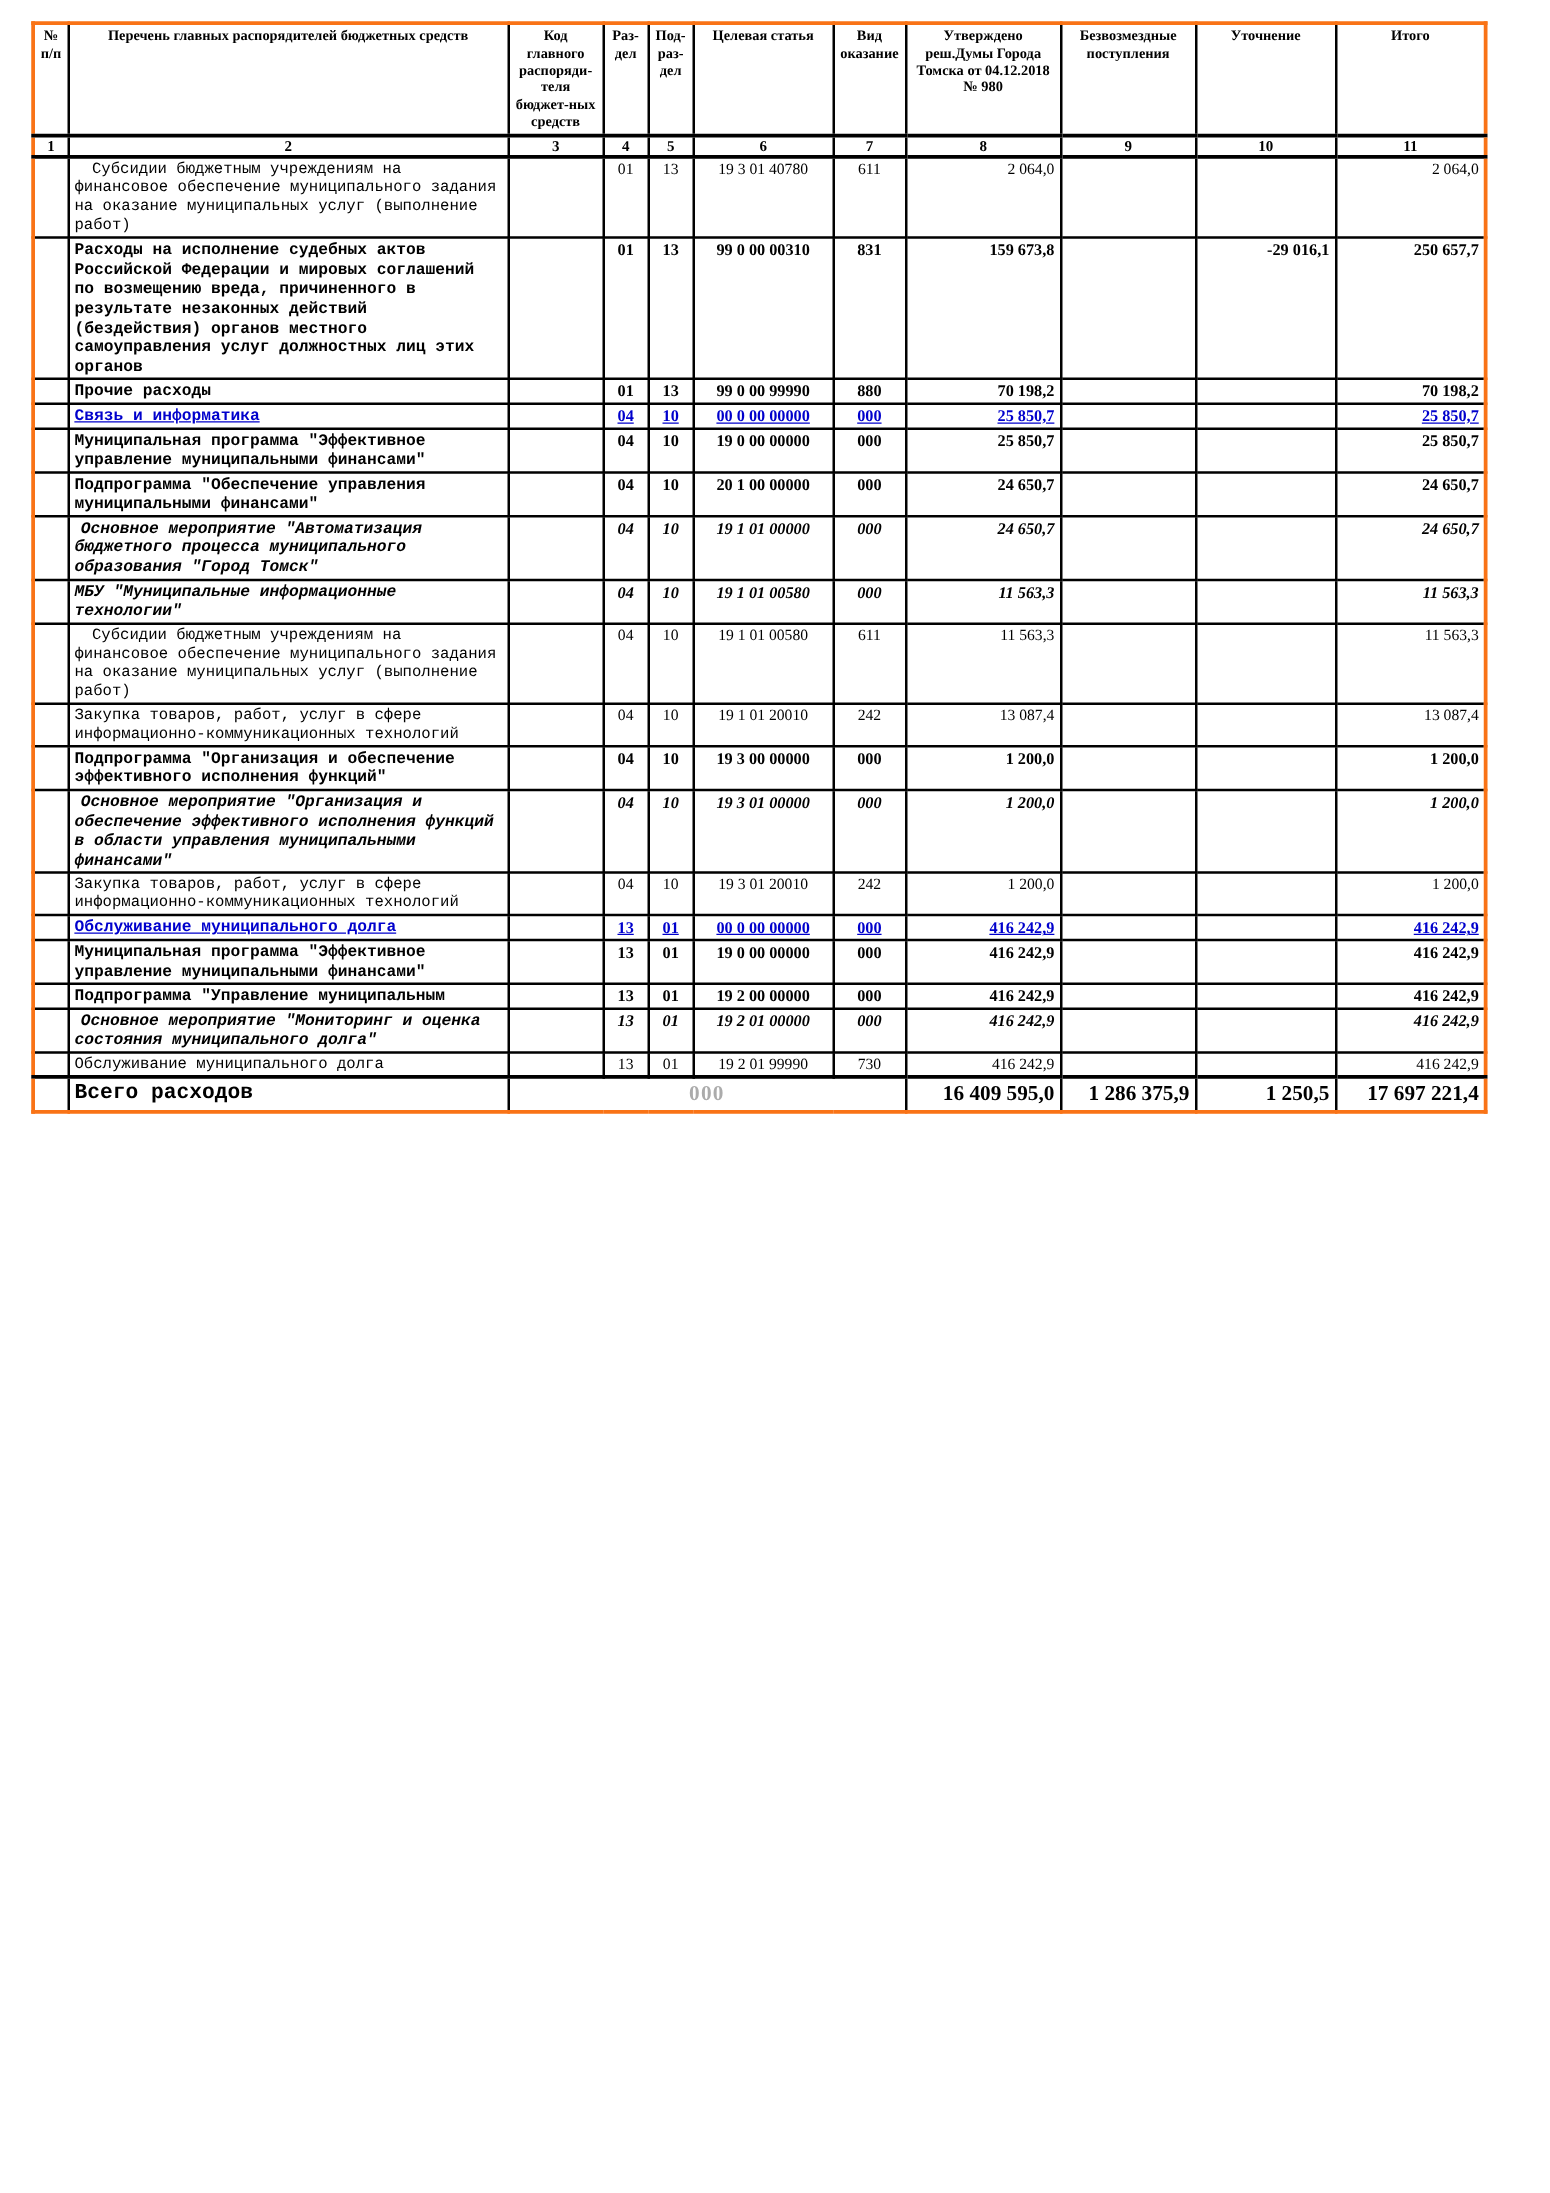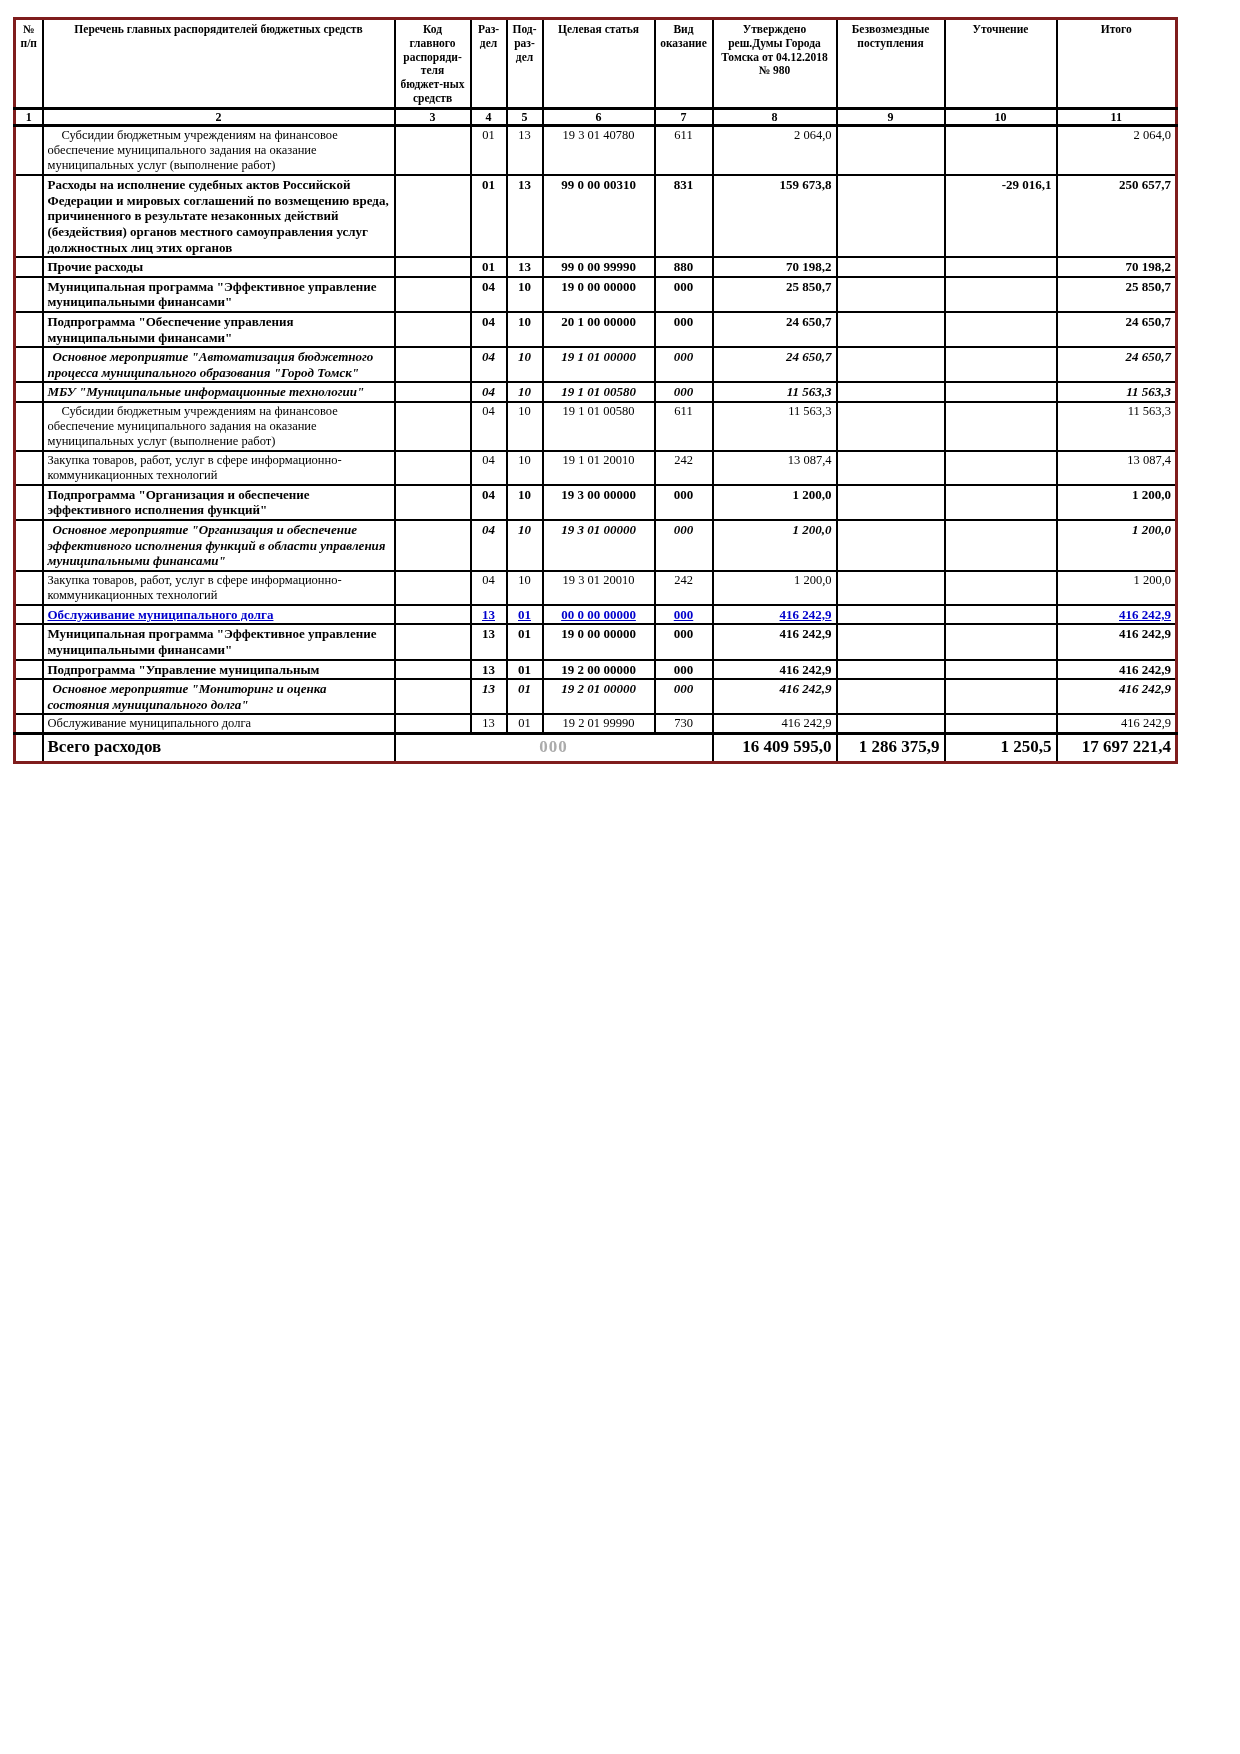--- a/index.html
+++ b/index.html
@@ -6,26 +6,26 @@
   .page {
     position: relative;
     width: 1240px;
     height: 1754px;
     background: #ffffff;
     font-family: "Liberation Serif", "DejaVu Serif", serif;
     color: #000;
   }
   table.budget-table {
     position: absolute;
-    left: 13px;
+    left: 25px;
     top: 17px;
     border-collapse: collapse;
     table-layout: fixed;
     width: 1162px;
-    border: 3px solid #7f1d1d;
+    border: 3px solid #f97316;
   }
   .budget-table th, .budget-table td {
     border: 2px solid #000;
     padding: 1px 4px;
     vertical-align: top;
     font-size: 12.5px;
     line-height: 1.2;
     overflow: hidden;
   }
   
@@ -41,21 +41,21 @@
   }
   .num-row th {
     border-top: 3px solid #000;
     border-bottom: 3px solid #000;
     font-weight: bold;
     font-size: 12px;
     text-align: center;
     padding: 0 2px;
   }
   
-  td.cell-name { text-align: left; }
+  td.cell-name { text-align: left; font-family: Liberation Mono, monospace; }
   td.c { text-align: center; white-space: nowrap; }
   td.r { text-align: right; white-space: nowrap; }
   
   tr.style-bold td { font-weight: bold; font-size: 13px; }
   tr.style-bold-italic td { font-weight: bold; font-style: italic; font-size: 13px; }
   tr.style-blue td {
     font-weight: bold;
     font-size: 13px;
     color: var(--section-blue, #0000CC);
     text-decoration: underline;
@@ -155,20 +155,33 @@
     <td class="c"></td>
     <td class="c">01</td>
     <td class="c">13</td>
     <td class="c">99 0 00 99990</td>
     <td class="c">880</td>
     <td class="r">70 198,2</td>
     <td class="r"></td>
     <td class="r"></td>
     <td class="r">70 198,2</td>
   </tr>
+        <tr class="style-blue">
+    <td class="cell-num"></td>
+    <td class="cell-name">Связь и информатика</td>
+    <td class="c"></td>
+    <td class="c">04</td>
+    <td class="c">10</td>
+    <td class="c">00 0 00 00000</td>
+    <td class="c">000</td>
+    <td class="r">25 850,7</td>
+    <td class="r"></td>
+    <td class="r"></td>
+    <td class="r">25 850,7</td>
+  </tr>
         <tr class="style-bold">
     <td class="cell-num"></td>
     <td class="cell-name">Муниципальная программа "Эффективное управление муниципальными финансами"</td>
     <td class="c"></td>
     <td class="c">04</td>
     <td class="c">10</td>
     <td class="c">19 0 00 00000</td>
     <td class="c">000</td>
     <td class="r">25 850,7</td>
     <td class="r"></td>

